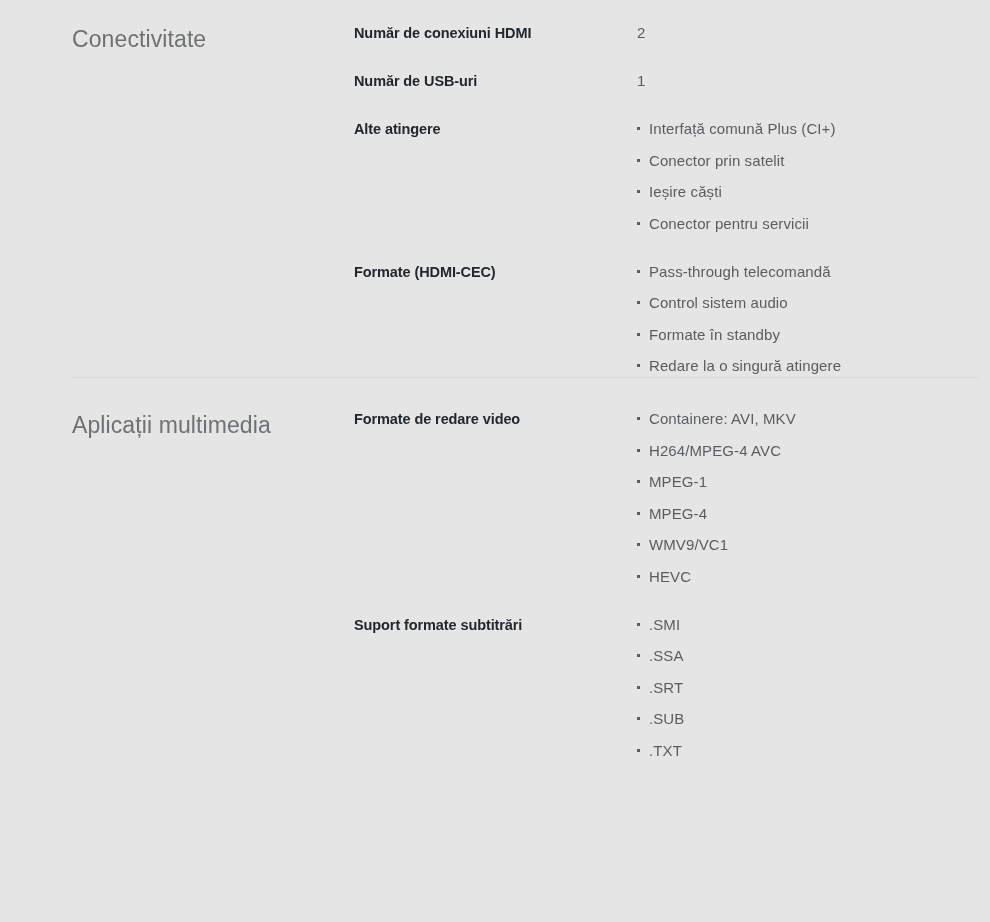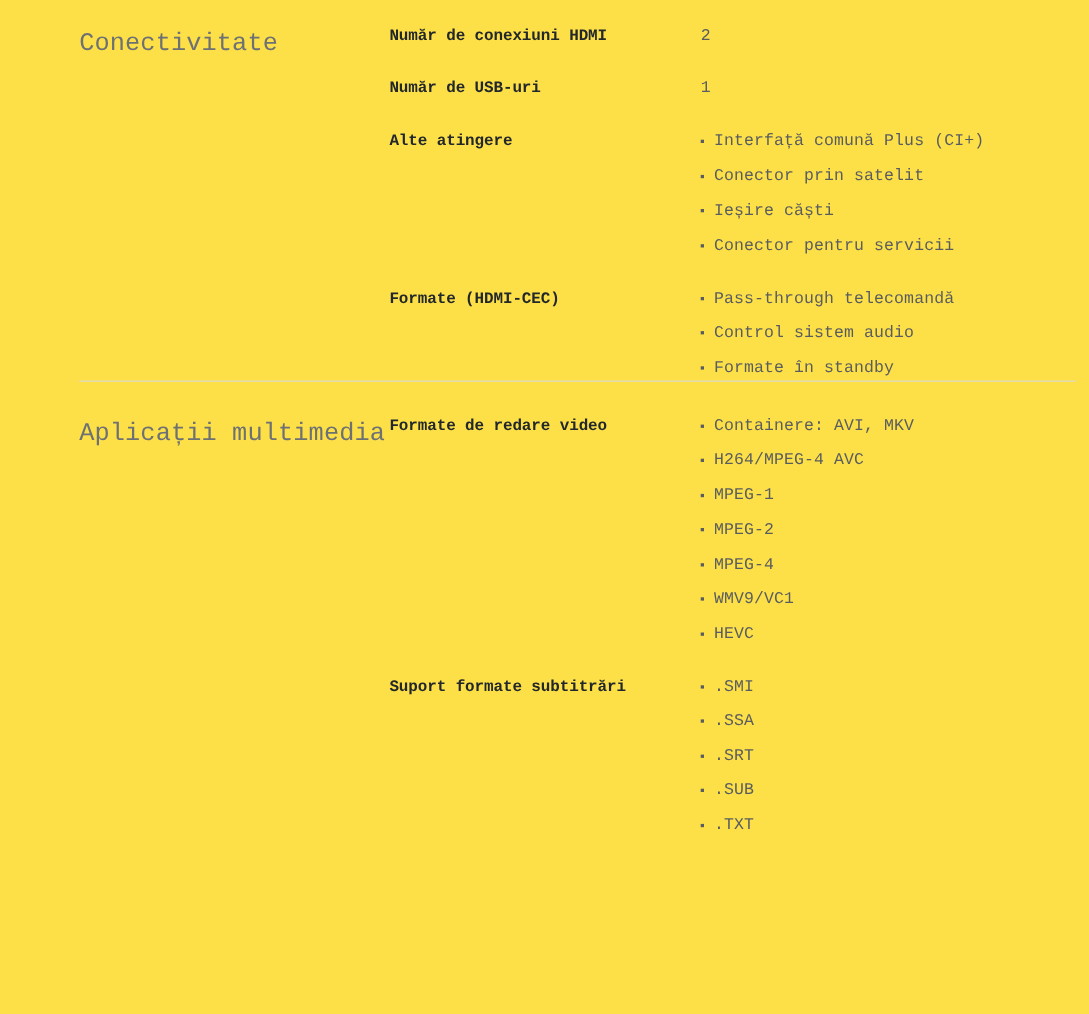--- a/index.html
+++ b/index.html
@@ -13,22 +13,21 @@
     height: 922px;
     overflow: hidden;
     font-family: "Liberation Sans", "DejaVu Sans", sans-serif;
     -webkit-font-smoothing: antialiased;
   }
 
   .spec-page {
     position: relative;
     width: 990px;
     height: 922px;
-    background: #fde047;
-    font-family: Liberation Mono, monospace;
+    background: #e5e5e5;
   }
 
   
   .spec-section {
     position: relative;
     width: 990px;
     box-sizing: border-box;
   }
   .spec-section.first { padding-top: 22px; }
   .spec-section.later { padding-top: 28px; }
@@ -157,40 +156,40 @@
               </div>
             </div>
             <div class="row-gap-block"></div>
             <div class="spec-row">
               <div class="spec-label">Formate (HDMI-CEC)</div>
               <div class="spec-value">
                 <ul class="value-list">
                   <li><span class="bullet-dot"></span><span>Pass-through telecomandă</span></li>
                   <li><span class="bullet-dot"></span><span>Control sistem audio</span></li>
                   <li><span class="bullet-dot"></span><span>Formate în standby</span></li>
+                  <li><span class="bullet-dot"></span><span>Redare la o singură atingere</span></li>
                 </ul>
               </div>
             </div>
           </div>
         </div>
       </div>
       <div class="spec-section later" style="padding-top: 0px;">
         <div class="section-divider"></div>
         <div style="height: 30px;"></div>
         <div class="section-body">
           <div class="section-heading">Aplicații multimedia</div>
           <div class="rows-wrap">
             <div class="spec-row">
               <div class="spec-label">Formate de redare video</div>
               <div class="spec-value">
                 <ul class="value-list">
                   <li><span class="bullet-dot"></span><span>Containere: AVI, MKV</span></li>
                   <li><span class="bullet-dot"></span><span>H264/MPEG-4 AVC</span></li>
                   <li><span class="bullet-dot"></span><span>MPEG-1</span></li>
-                  <li><span class="bullet-dot"></span><span>MPEG-2</span></li>
                   <li><span class="bullet-dot"></span><span>MPEG-4</span></li>
                   <li><span class="bullet-dot"></span><span>WMV9/VC1</span></li>
                   <li><span class="bullet-dot"></span><span>HEVC</span></li>
                 </ul>
               </div>
             </div>
             <div class="row-gap-block"></div>
             <div class="spec-row">
               <div class="spec-label">Suport formate subtitrări</div>
               <div class="spec-value">

